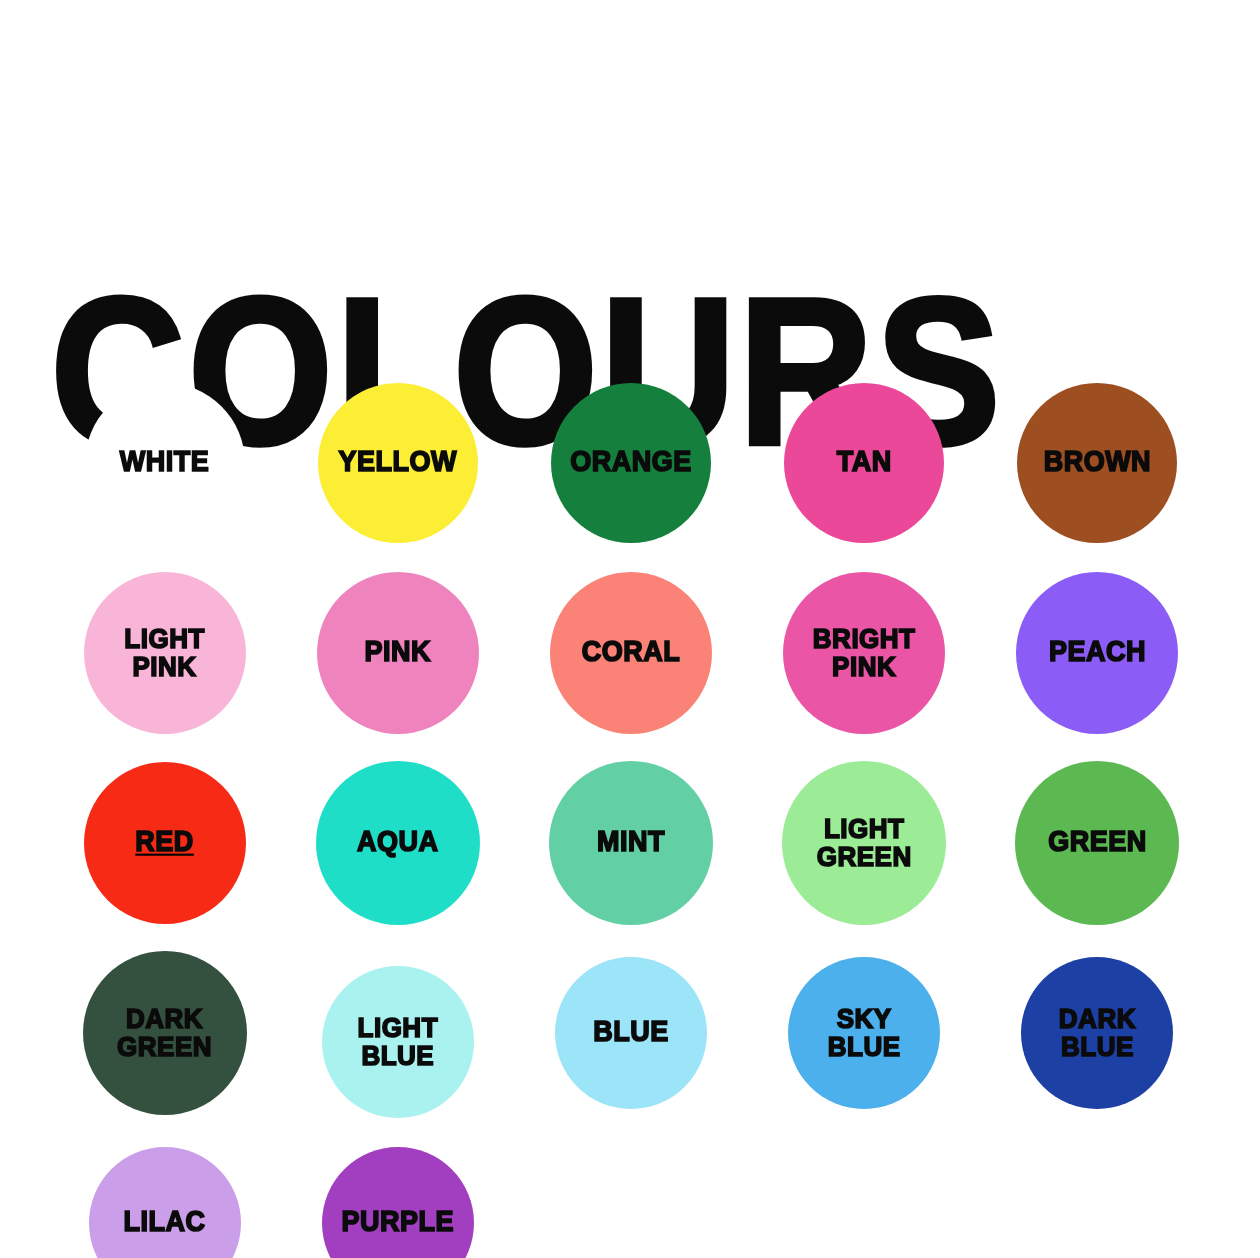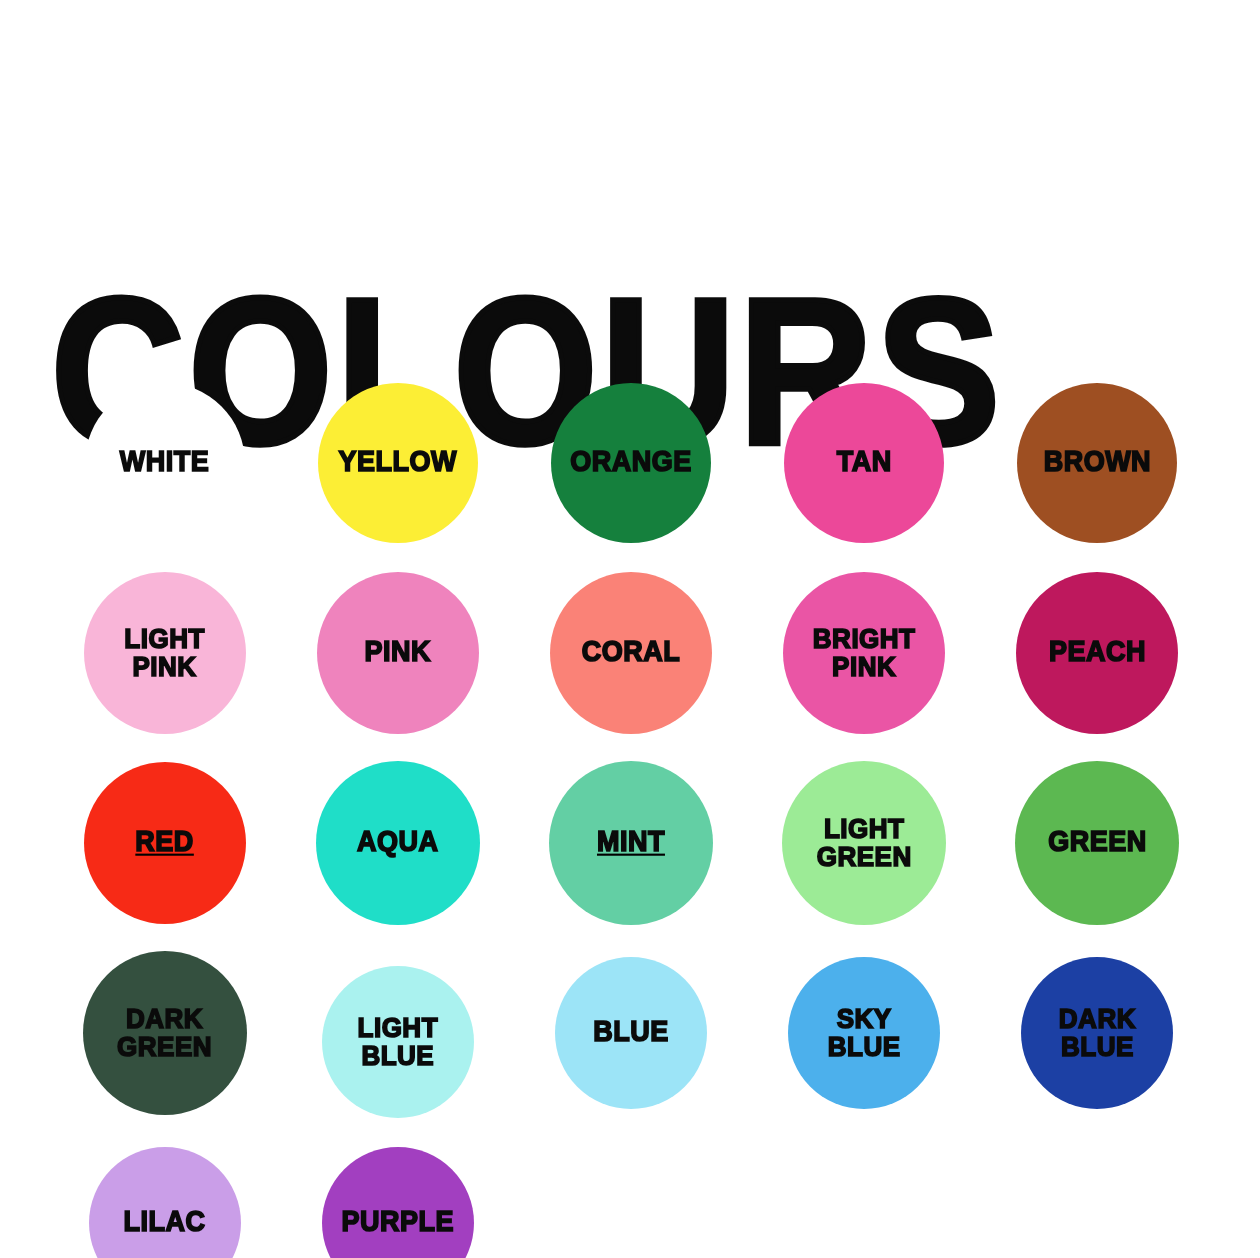--- a/index.html
+++ b/index.html
@@ -164,36 +164,36 @@
           <span class="swatch-label">CORAL</span>
         </div>
       </div>
       <div class="swatch-cell row-2 cell-bright-pink">
         <div class="swatch-circle" style="background: rgb(234, 85, 165);">
           <span class="swatch-label">BRIGHT
 PINK</span>
         </div>
       </div>
       <div class="swatch-cell row-2 cell-peach">
-        <div class="swatch-circle" style="background: #be185d;">
+        <div class="swatch-circle" style="background: #8b5cf6;">
           <span class="swatch-label">PEACH</span>
         </div>
       </div>
       <div class="swatch-cell row-2 cell-red">
         <div class="swatch-circle" style="background: rgb(247, 42, 22); text-decoration: underline;">
           <span class="swatch-label">RED</span>
         </div>
       </div>
       <div class="swatch-cell row-3 cell-aqua">
         <div class="swatch-circle" style="background: rgb(31, 222, 200);">
           <span class="swatch-label">AQUA</span>
         </div>
       </div>
       <div class="swatch-cell row-3 cell-mint">
-        <div class="swatch-circle" style="background: rgb(99, 207, 164); text-decoration: underline;">
+        <div class="swatch-circle" style="background: rgb(99, 207, 164);">
           <span class="swatch-label">MINT</span>
         </div>
       </div>
       <div class="swatch-cell row-3 cell-light-green">
         <div class="swatch-circle" style="background: rgb(156, 235, 150);">
           <span class="swatch-label">LIGHT
 GREEN</span>
         </div>
       </div>
       <div class="swatch-cell row-3 cell-green">

